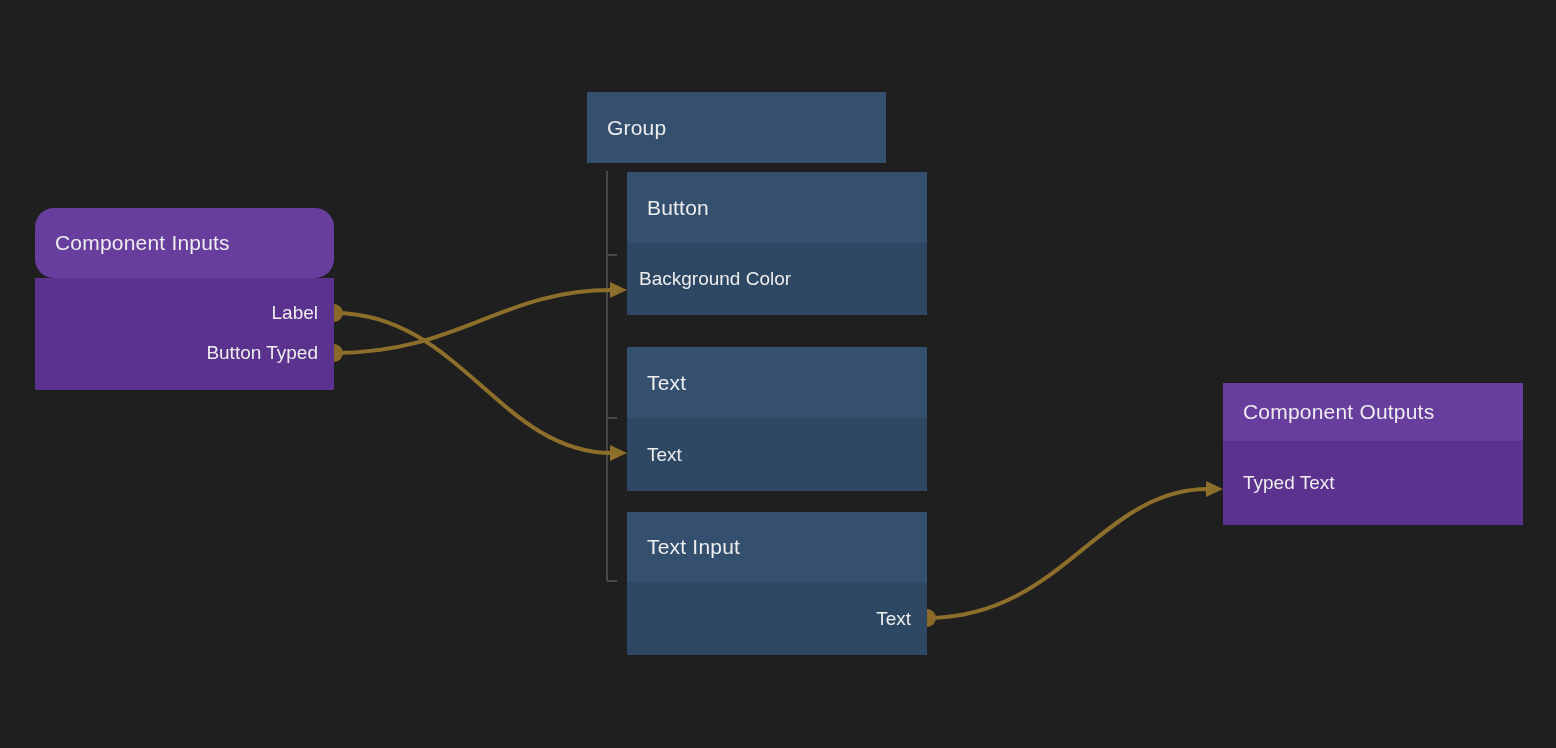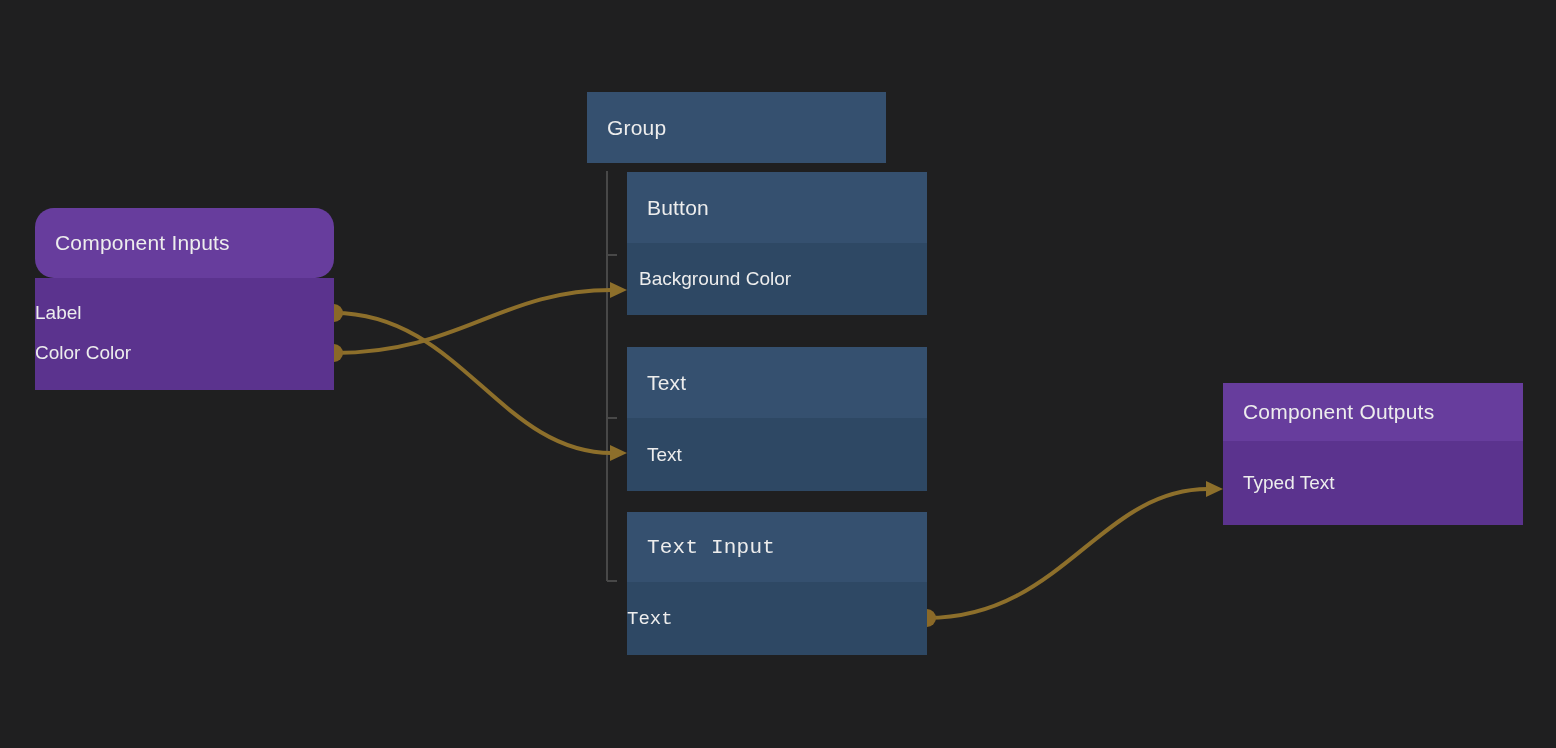--- a/index.html
+++ b/index.html
@@ -31,40 +31,40 @@
   .node-body{flex:1 1 auto;display:flex;flex-direction:column;}
   .purple .node-header{background:var(--purple-header);}
   .purple .node-body{background:var(--purple-body);}
   .blue .node-header{background:var(--blue-header);}
   .blue .node-body{background:var(--blue-body);}
   .port-row{
     display:flex;align-items:center;
     font-size:19px;
   }
   .port-row.in{justify-content:flex-start;padding-left:20px;}
-  .port-row.out{padding-right:16px;}
+  .port-row.out{justify-content:flex-end;padding-right:16px;}
 
   
   #node-component-inputs{left:35px;top:208px;width:299px;height:182px;}
   #node-component-inputs .node-header{height:70px;border-radius:19px;}
   #node-component-inputs .node-body{padding-top:15px;}
   #node-component-inputs .port-row{height:40px;}
 
   #node-group{left:587px;top:92px;width:299px;height:71px;}
   #node-group .node-header{height:71px;}
 
   #node-button{left:627px;top:172px;width:300px;height:143px;}
   #node-button .node-header{height:71px;}
   #node-button .port-row{flex:1;padding-left:12px;}
 
   #node-text{left:627px;top:347px;width:300px;height:144px;}
   #node-text .node-header{height:71px;}
   #node-text .port-row{flex:1;}
 
-  #node-text-input{left:627px;top:512px;width:300px;height:143px;font-family:Liberation Mono, monospace;}
+  #node-text-input{left:627px;top:512px;width:300px;height:143px;}
   #node-text-input .node-header{height:70px;}
   #node-text-input .port-row{flex:1;}
 
   #node-component-outputs{left:1223px;top:383px;width:300px;height:142px;}
   #node-component-outputs .node-header{height:58px;}
   #node-component-outputs .port-row{flex:1;}
 
   svg.overlay{position:absolute;inset:0;pointer-events:none;}
   svg .wire{stroke:var(--wire);stroke-width:4;fill:none;pointer-events:auto;}
   svg .arrowhead{fill:var(--wire);}
@@ -96,21 +96,21 @@
 
   <div class="node purple" id="node-component-inputs">
     <div class="node-header">
       <span>Component Inputs</span>
     </div>
     <div class="node-body">
       <div class="port-row out">
         <span>Label</span>
       </div>
       <div class="port-row out">
-        <span>Color Color</span>
+        <span>Button Typed</span>
       </div>
     </div>
   </div>
 
   <div class="node blue" id="node-group">
     <div class="node-header">
       <span>Group</span>
     </div>
   </div>
 

